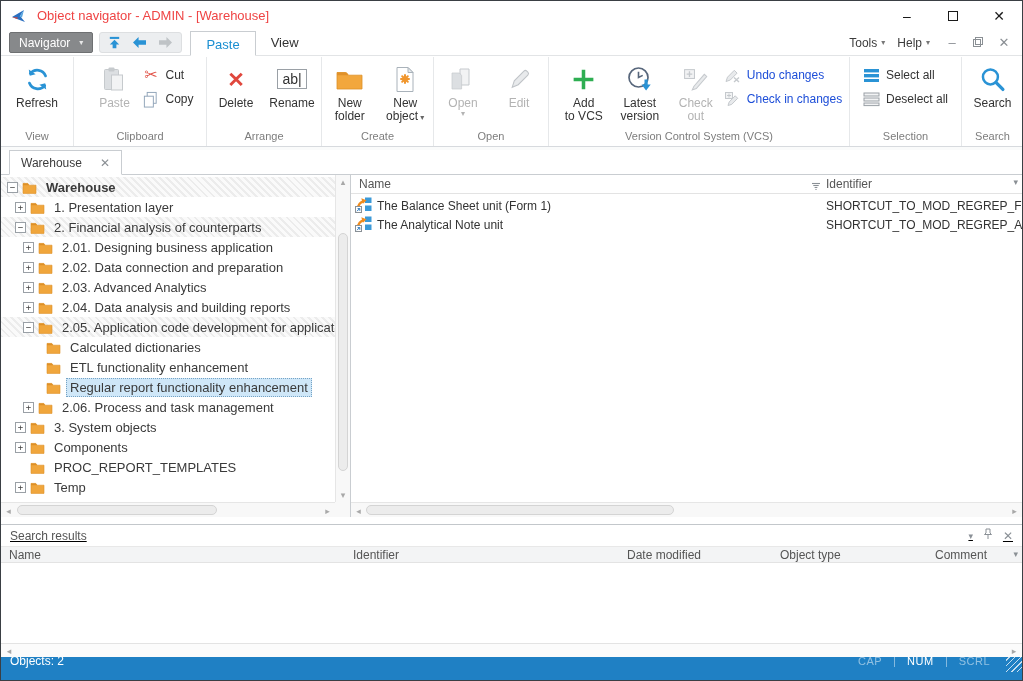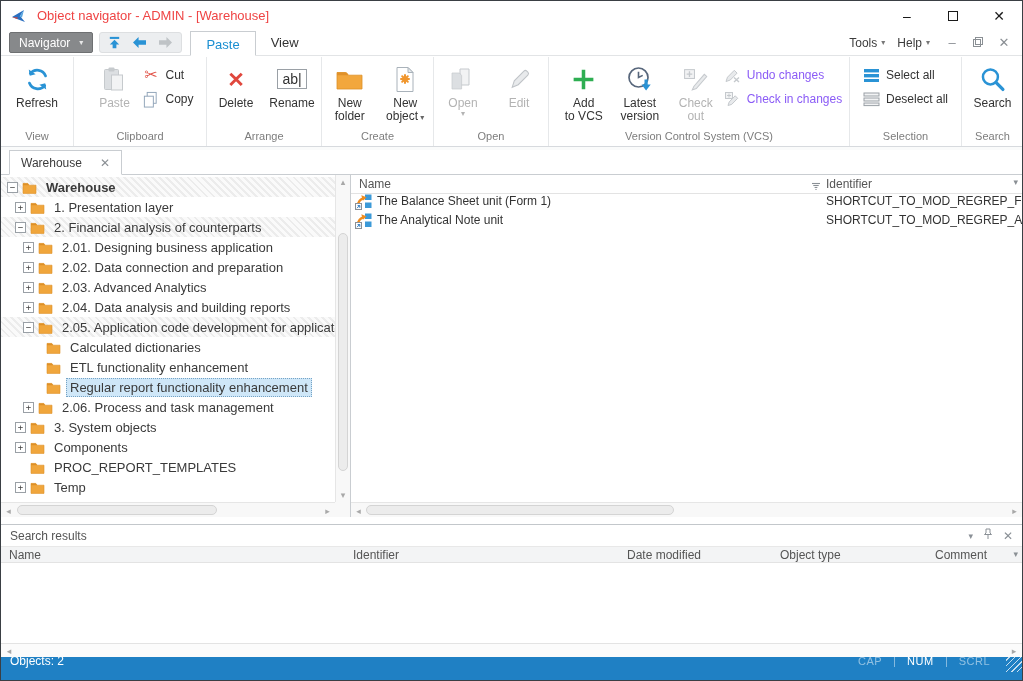--- a/index.html
+++ b/index.html
@@ -38,21 +38,21 @@
   .rib-items{flex:1;display:flex;justify-content:center;align-items:flex-start;padding-top:2px;}
   .rib-label{height:17px;text-align:center;font-size:11px;color:#7d7d7d;line-height:15px;white-space:nowrap;}
   .big-btn{width:56px;display:flex;flex-direction:column;align-items:center;padding-top:2px;}
   .big-btn .bicon{height:36px;display:flex;align-items:center;justify-content:center;}
   .big-btn .blabel{font-size:12px;color:#333;text-align:center;line-height:13px;white-space:nowrap;}
   .big-btn.disabled .blabel{color:#b3b3b3;}
   .big-btn .ddbelow{font-size:8px;color:#b3b3b3;line-height:8px;}
   .blabel .dd{font-size:8px;color:#666;}
   .small-col{display:flex;flex-direction:column;gap:8px;padding-top:8px;align-items:flex-start;}
   .small-btn{display:flex;align-items:center;gap:6px;font-size:12px;color:#333;white-space:nowrap;}
-  .small-btn.disabled{color:#8b5cf6;}
+  .small-btn.disabled{color:#1d4ed8;}
   .small-btn .sicon{width:17px;height:16px;display:flex;align-items:center;justify-content:center;flex:none;}
   .cut-glyph{color:#e2574c;font-size:16px;line-height:16px;}
   .del-glyph{color:#e0473d;font-size:21px;line-height:21px;font-weight:bold;}
   .abl-box{border:1px solid #9aa0a6;font-size:14px;color:#333;padding:1px 4px;background:#fff;}
   
   .ribbon-gap{height:3px;background:#fafbfb;flex:none;}
   .docstrip{height:25px;background:#fff;display:flex;align-items:flex-end;padding-left:8px;border-bottom:1px solid #c9cdd1;flex:none;}
   .doc-tab{height:25px;background:#fff;border:1px solid #c9cdd1;border-bottom:1px solid #fff;margin-bottom:-1px;display:flex;align-items:center;gap:18px;padding:0 11px;font-size:12px;color:#3c3c3c;z-index:2;}
   .doc-tab .close-x{color:#8a8f94;font-size:12px;}
   
@@ -75,26 +75,26 @@
   .hthumb{position:absolute;top:2px;height:10px;background:#ececec;border:1px solid #d4d4d4;border-radius:5px;}
   .corner{position:absolute;right:0;bottom:0;width:15px;height:15px;background:#f8f8f8;}
   
   .list-pane{flex:1;position:relative;background:#fff;}
   .list-header{height:19px;border-bottom:1px solid #e3e3e3;position:relative;font-size:12px;color:#555;background:#fff;}
   .list-header .hname{position:absolute;left:8px;top:2px;}
   .list-header .funnel{position:absolute;left:460px;top:5px;}
   .list-header .hid{position:absolute;left:475px;top:2px;}
   .list-header .hdd{position:absolute;right:4px;top:2px;color:#8a8f94;font-size:9px;}
   .list-rows{position:absolute;left:0;top:19px;right:0;bottom:14px;overflow:hidden;}
-  .list-row{height:19px;display:flex;align-items:flex-start;font-size:12px;color:#333;position:relative;}
+  .list-row{height:19px;display:flex;align-items:flex-end;font-size:12px;color:#333;position:relative;}
   .list-row .uicon{margin-left:4px;margin-right:5px;flex:none;display:flex;}
   .list-row .lid{position:absolute;left:475px;white-space:nowrap;overflow:hidden;right:0;}
   
   .spacer7{height:7px;background:#fff;flex:none;}
-  .search-panel{height:133px;border-top:1px solid #c3c7cb;display:flex;flex-direction:column;background:#fff;flex:none;}
+  .search-panel{height:133px;border-top:1px solid #c3c7cb;display:flex;flex-direction:column;background:#fff;flex:none;text-decoration:underline;}
   .sp-title{height:21px;display:flex;align-items:center;padding:0 9px;font-size:12px;color:#555;flex:none;}
   .sp-icons{margin-left:auto;display:flex;align-items:center;gap:10px;color:#8a9096;}
   .sp-icons .dd{font-size:9px;}
   .sp-icons .x{font-size:12px;}
   .sp-header{height:17px;background:#f3f4f5;border-top:1px solid #e8e8e8;border-bottom:1px solid #e3e3e3;position:relative;font-size:12px;color:#555;flex:none;}
   .sp-col{position:absolute;top:1px;white-space:nowrap;}
   .sp-hdd{position:absolute;right:4px;top:2px;color:#8a8f94;font-size:9px;}
   .sp-body{flex:1;background:#fff;}
   .sp-hscroll{height:14px;border-top:1px solid #e3e3e3;background:#fbfbfb;position:relative;flex:none;}
   .sp-hscroll .arr{position:absolute;top:0;width:14px;height:13px;display:flex;align-items:center;justify-content:center;color:#a8a8a8;font-size:9px;}

